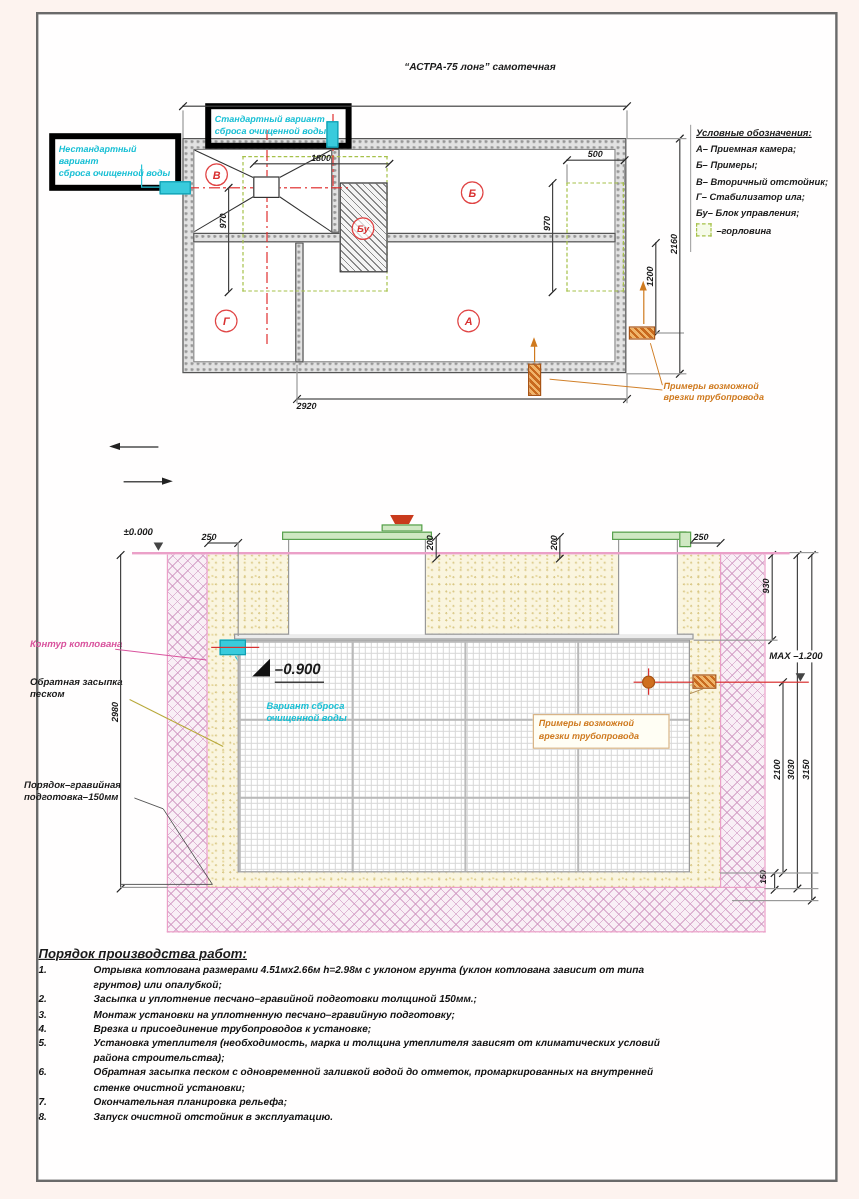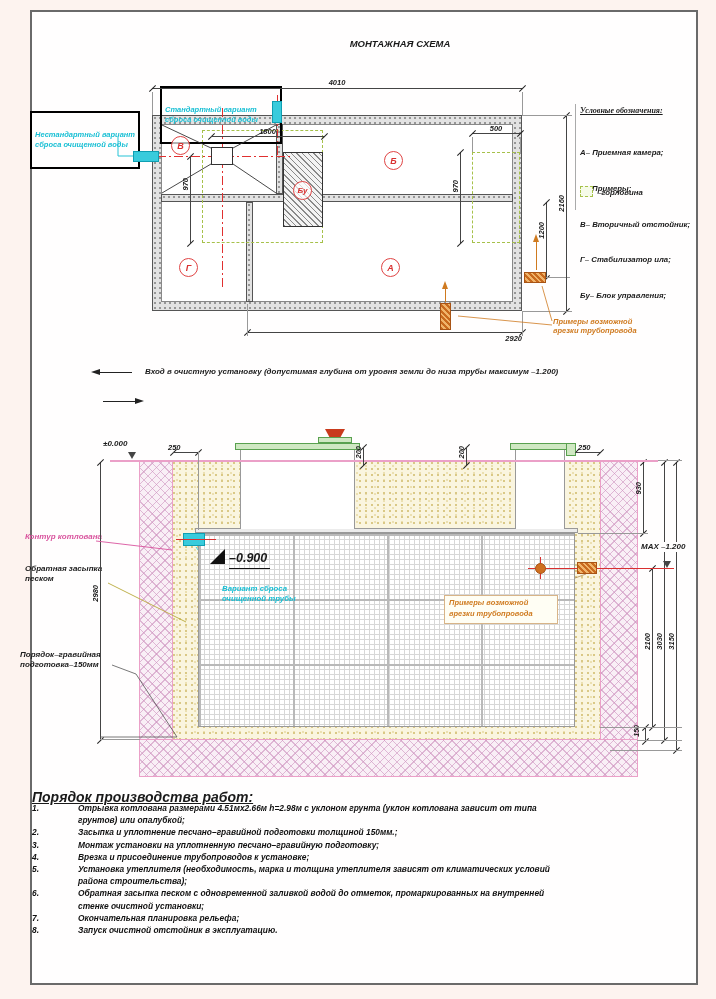--- a/index.html
+++ b/index.html
@@ -42,42 +42,42 @@
                       linear-gradient(#d7d7d7 1px,transparent 1px),
                       linear-gradient(90deg,#d7d7d7 1px,transparent 1px);
      background-size:94px 65px,94px 65px,5px 5px,5px 5px;
      border:1px solid #999;box-sizing:border-box;}
   .ornhatch{background:repeating-linear-gradient(45deg,#c96a1e 0 2px,#f0b46a 2px 4px);
      border:1px solid #a85415;box-sizing:border-box;}
   .chamber{position:absolute;width:17px;height:17px;border:1px solid #e04545;
      border-radius:50%;color:#d93030;font:italic bold 9px "Liberation Sans",sans-serif;
      display:flex;align-items:center;justify-content:center;background:rgba(255,255,255,.7);}
   .greenrect{position:absolute;border:1px dashed #a6c14a;box-sizing:border-box;}
-  .cyanbox{position:absolute;border:2px solid #000000;box-sizing:border-box;
-     padding:17px 3px;font:italic bold 7.5px/1.35 "Liberation Sans",sans-serif;color:#18bfd4;}
+  .cyanbox{position:absolute;border:5px solid #000000;box-sizing:border-box;
+     padding:4px 3px;font:italic bold 7.5px/1.35 "Liberation Sans",sans-serif;color:#18bfd4;margin-left:11px;}
   .cyanpipe{position:absolute;background:#39cbdc;border:1px solid #0f9fb2;box-sizing:border-box;}
   .redcl{position:absolute;height:1px;
      background:repeating-linear-gradient(90deg,#e03030 0 9px,transparent 9px 12px,#e03030 12px 14px,transparent 14px 17px);}
   .redclv{position:absolute;width:1px;
      background:repeating-linear-gradient(#e03030 0 9px,transparent 9px 12px,#e03030 12px 14px,transparent 14px 17px);}
   .tri{position:absolute;width:0;height:0;}
   svg.overlay{position:absolute;left:0;top:0;pointer-events:none;}
   .legend-item{font:italic bold 7.8px/1 "Liberation Sans",sans-serif;color:#1a1a1a;
-     margin-bottom:5.5px;white-space:nowrap;margin-top:28px;}
+     margin-bottom:5.5px;white-space:nowrap;}
   .proc-row{display:flex;font:italic bold 8.4px/1.45 "Liberation Sans",sans-serif;color:#111;}
   .proc-num{width:46px;flex:none;}
   .proc-txt{flex:1;}
 </style>
 </head>
 <body>
 
 <div id="sheet">
   <div class="frame"></div>
 
-  <div class="lab" style="left:230px;top:38px;width:340px;text-align:center;font-size:9.5px;">МОНТАЖНАЯ СХЕМА</div>
+  <div class="lab" style="left:230px;top:50px;width:340px;text-align:center;font-size:8.5px;">“АСТРА-75 лонг” самотечная</div>
 
   <div class="abs wallpat" style="left:152px;top:115px;width:370px;height:196px;"></div>
   <div class="abs" style="left:161px;top:124px;width:352px;height:178px;background:#fff;border:1px solid #888;box-sizing:border-box;"></div>
   <div class="abs wallpat" style="left:161px;top:194px;width:352px;height:8px;"></div>
   <div class="abs wallpat" style="left:276px;top:124px;width:7px;height:70px;"></div>
   <div class="abs wallpat" style="left:246px;top:202px;width:7px;height:100px;"></div>
 
   <div class="greenrect" style="left:202px;top:130px;width:121px;height:113px;"></div>
   <div class="greenrect" style="left:472px;top:152px;width:48px;height:91px;"></div>
 
@@ -104,21 +104,20 @@
     <span style="display:block">Нестандартный вариант</span>
     <span style="display:block">сброса очищенной воды</span>
   </div>
   <div class="cyanpipe" style="left:133px;top:151px;width:26px;height:11px;z-index:4;"></div>
 
   <div class="hline" style="left:152px;top:88px;width:370px;"></div>
   <div class="tk" style="left:152px;top:88px;"></div>
   <div class="tk" style="left:522px;top:88px;"></div>
   <div class="vline ext" style="left:152px;top:92px;height:23px;"></div>
   <div class="vline ext" style="left:522px;top:92px;height:23px;"></div>
-  <div class="lab dimlab" style="left:152px;top:78px;width:370px;text-align:center;">4010</div>
 
   <div class="hline" style="left:211px;top:136px;width:113px;z-index:4;"></div>
   <div class="tk" style="left:211px;top:136px;"></div>
   <div class="tk" style="left:324px;top:136px;"></div>
   <div class="lab dimlab" style="left:211px;top:127px;width:113px;text-align:center;z-index:4;">1800</div>
 
   <div class="hline" style="left:472px;top:133px;width:48px;"></div>
   <div class="tk" style="left:472px;top:133px;"></div>
   <div class="tk" style="left:520px;top:133px;"></div>
   <div class="vline ext" style="left:472px;top:137px;height:15px;"></div>
@@ -146,48 +145,47 @@
   <div class="tk" style="left:566px;top:311px;"></div>
   <div class="hline ext" style="left:522px;top:115px;width:50px;"></div>
   <div class="hline ext" style="left:522px;top:311px;width:50px;"></div>
   <div class="lab dimlab rot" style="left:557px;top:195px;">2160</div>
 
   <div class="hline" style="left:247px;top:332px;width:275px;"></div>
   <div class="tk" style="left:247px;top:332px;"></div>
   <div class="tk" style="left:522px;top:332px;"></div>
   <div class="vline ext" style="left:247px;top:304px;height:32px;"></div>
   <div class="vline ext" style="left:522px;top:311px;height:25px;"></div>
-  <div class="lab dimlab" style="left:247px;top:334px;width:275px;text-align:right;">2920</div>
+  <div class="lab dimlab" style="left:247px;top:334px;width:275px;text-align:left;">2920</div>
 
   <div class="abs ornhatch" style="left:524px;top:272px;width:22px;height:11px;z-index:4;"></div>
   <div class="vline ornl" style="left:536px;top:240px;height:30px;"></div>
   <div class="tri" style="left:533px;top:234px;border-left:3.5px solid transparent;border-right:3.5px solid transparent;border-bottom:8px solid #cf7a1f;"></div>
   <div class="abs ornhatch" style="left:440px;top:303px;width:11px;height:27px;z-index:4;"></div>
   <div class="vline ornl" style="left:445px;top:287px;height:15px;"></div>
   <div class="tri" style="left:442px;top:281px;border-left:3.5px solid transparent;border-right:3.5px solid transparent;border-bottom:8px solid #cf7a1f;"></div>
   <div class="lab orn" style="left:553px;top:317px;font-size:7.5px;">
     <span style="display:block">Примеры возможной</span>
     <span style="display:block">врезки трубопровода</span>
   </div>
 
   <div class="vline" style="left:575px;top:104px;height:106px;background:#aaa;"></div>
-  <div class="lab" style="left:580px;top:106px;text-decoration:underline;font-size:8px;font-family:Liberation Serif, serif;">Условные обозначения:</div>
+  <div class="lab" style="left:580px;top:106px;text-decoration:underline;font-size:8px;">Условные обозначения:</div>
   <div class="abs" style="left:580px;top:121px;">
     <div class="legend-item">А– Приемная камера;</div>
     <div class="legend-item">Б– Примеры;</div>
     <div class="legend-item">В– Вторичный отстойник;</div>
     <div class="legend-item">Г– Стабилизатор ила;</div>
     <div class="legend-item">Бу– Блок управления;</div>
   </div>
   <div class="greenrect" style="left:580px;top:186px;width:13px;height:11px;background:#f6fbe9;"></div>
   <div class="lab" style="left:597px;top:188px;font-size:7.8px;">–горловина</div>
 
   <div class="hline" style="left:100px;top:372px;width:32px;background:#222;"></div>
   <div class="tri" style="left:91px;top:368.5px;border-top:3.5px solid transparent;border-bottom:3.5px solid transparent;border-right:9px solid #222;"></div>
-  <div class="lab" style="left:145px;top:367px;font-size:8px;">Вход в очистную установку (допустимая глубина от уровня земли до низа трубы максимум –1.200)</div>
 
   <div class="hline" style="left:103px;top:401px;width:32px;background:#222;"></div>
   <div class="tri" style="left:135px;top:397.5px;border-top:3.5px solid transparent;border-bottom:3.5px solid transparent;border-left:9px solid #222;"></div>
 
   <div class="abs sand" style="left:173px;top:462px;width:427px;height:278px;"></div>
   <div class="abs pit" style="left:140px;top:462px;width:33px;height:278px;"></div>
   <div class="abs pit" style="left:600px;top:462px;width:37px;height:278px;"></div>
   <div class="abs pit" style="left:140px;top:740px;width:497px;height:37px;"></div>
   <div class="vline pink" style="left:172px;top:462px;height:278px;"></div>
   <div class="vline pink" style="left:600px;top:462px;height:278px;"></div>
@@ -208,21 +206,21 @@
   <div class="abs" style="left:325px;top:429px;width:20px;height:8px;background:#c93a1c;clip-path:polygon(0 0,100% 0,78% 100%,22% 100%);z-index:3;"></div>
 
   <div class="hline pink" style="left:110px;top:460px;width:548px;height:2px;z-index:3;"></div>
 
   <div class="cyanpipe" style="left:183px;top:533px;width:22px;height:13px;z-index:4;"></div>
   <div class="hline redl" style="left:176px;top:539px;width:40px;z-index:4;"></div>
   <div class="abs" style="left:210px;top:549px;width:15px;height:15px;background:#111;clip-path:polygon(100% 0,100% 100%,0 100%);z-index:4;"></div>
   <div class="lab" style="left:229px;top:551px;font-size:12.5px;border-bottom:1.5px solid #111;padding:0 3px 1px 0;z-index:4;">–0.900</div>
   <div class="lab cyan" style="left:222px;top:584px;font-size:7.8px;z-index:4;">
     <span style="display:block">Вариант сброса</span>
-    <span style="display:block">очищенной трубы</span>
+    <span style="display:block">очищенной воды</span>
   </div>
 
   <div class="lab mag" style="left:25px;top:532px;">Контур котлована</div>
   <div class="lab" style="left:25px;top:564px;">
     <span style="display:block">Обратная засыпка</span>
     <span style="display:block">песком</span>
   </div>
   <div class="lab" style="left:20px;top:650px;">
     <span style="display:block">Порядок–гравийная</span>
     <span style="display:block">подготовка–150мм</span>
@@ -316,21 +314,21 @@
     <line x1="96" y1="541" x2="172" y2="550" stroke="#d9549e" stroke-width="0.9"></line>
     <line x1="108" y1="583" x2="186" y2="622" stroke="#b8a93a" stroke-width="0.9"></line>
     <path d="M112,665 L136,674 L177,737 M100,737 L177,737" fill="none" stroke="#555" stroke-width="0.8"></path>
     <line x1="196" y1="547" x2="225" y2="588" stroke="#27c3d6" stroke-width="0.9"></line>
     <g stroke="#b08a55" stroke-width="0.8">
       <line x1="500" y1="595" x2="540" y2="574"></line>
       <line x1="529" y1="595" x2="586" y2="574"></line>
     </g>
   </svg>
 
-  <div class="lab" style="left:32px;top:789px;font-size:14px;text-decoration:underline;">Порядок производства работ:</div>
+  <div class="lab" style="left:32px;top:789px;font-size:11px;text-decoration:underline;">Порядок производства работ:</div>
   <div class="abs" style="left:32px;top:802px;width:545px;">
     <div class="proc-row">
       <div class="proc-num">1.</div>
       <div class="proc-txt">Отрывка котлована размерами 4.51мх2.66м h=2.98м с уклоном грунта (уклон котлована зависит от типа грунтов) или опалубкой;</div>
     </div>
     <div class="proc-row">
       <div class="proc-num">2.</div>
       <div class="proc-txt">Засыпка и уплотнение песчано–гравийной подготовки толщиной 150мм.;</div>
     </div>
     <div class="proc-row">

